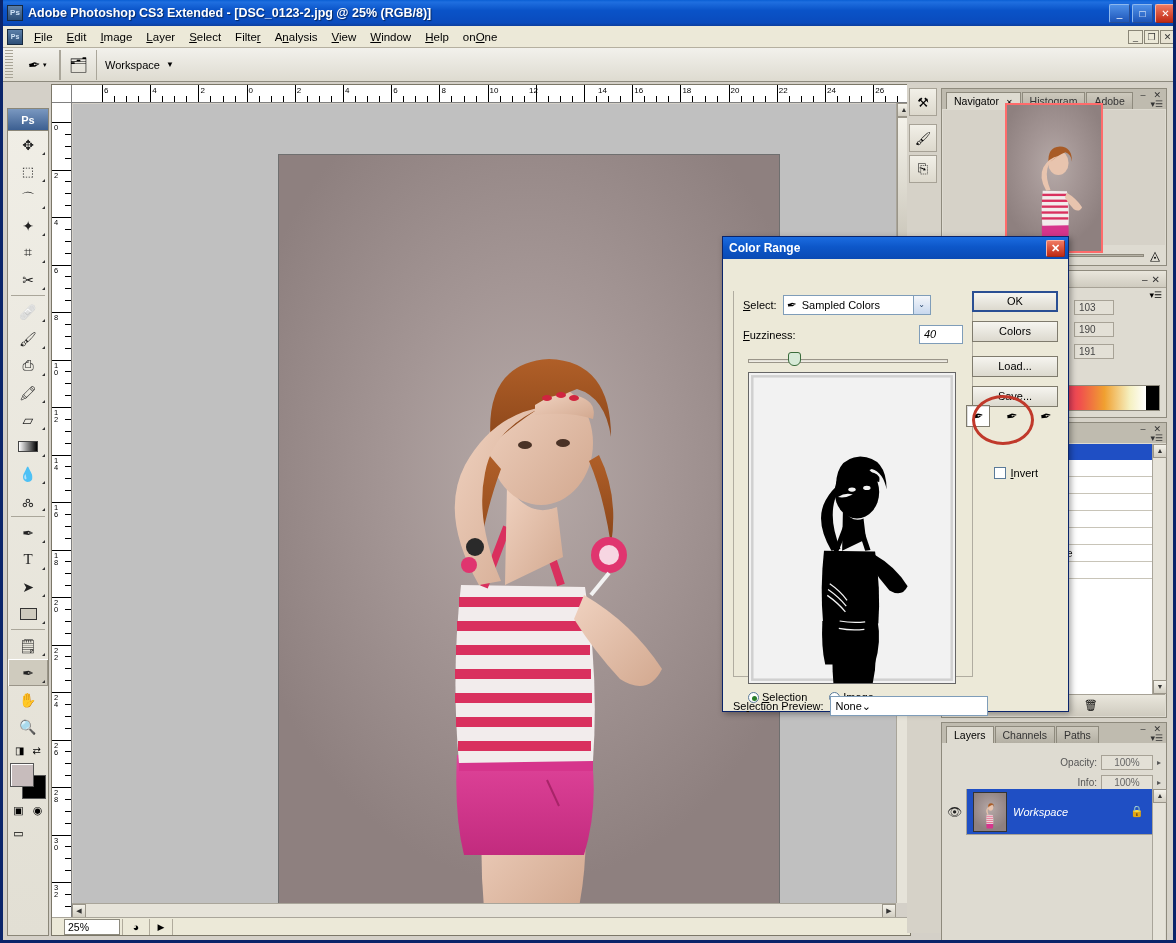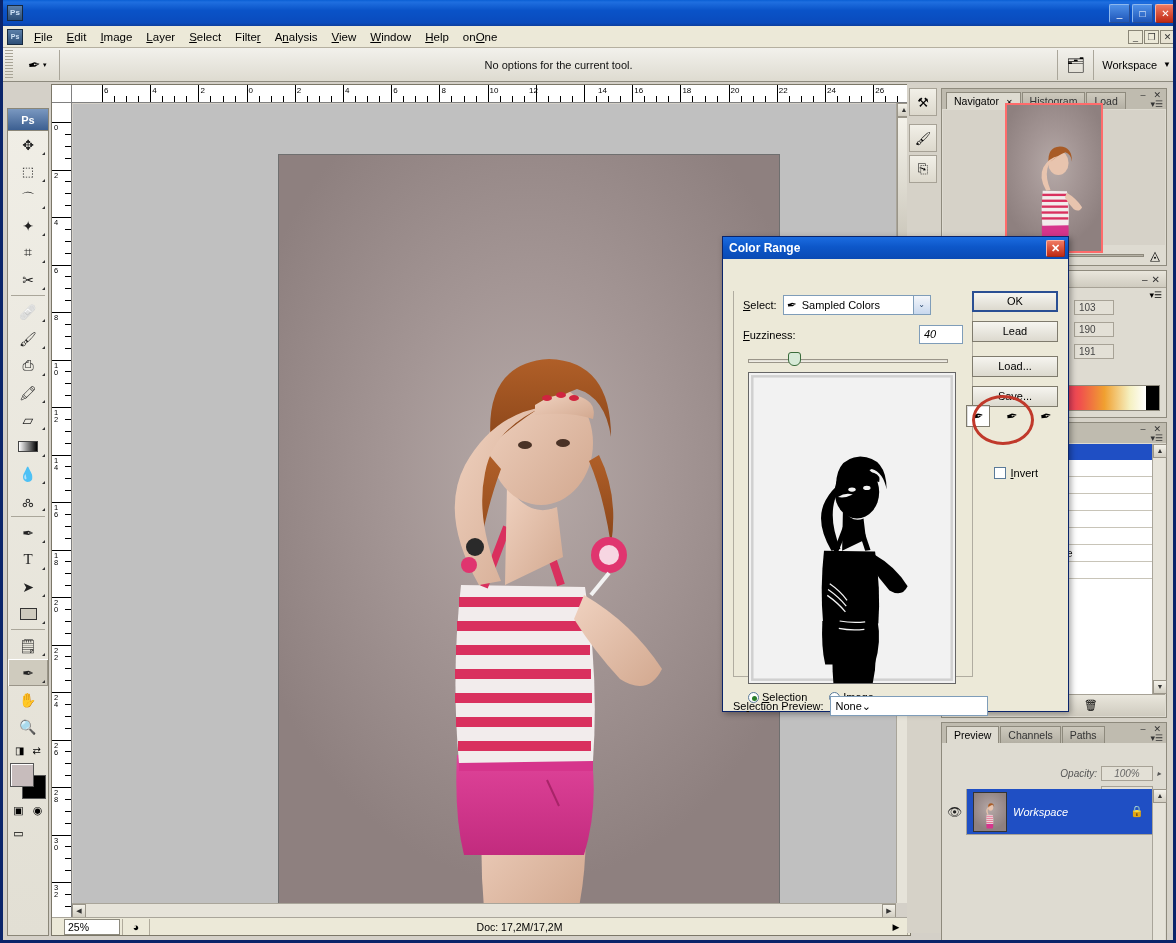--- a/index.html
+++ b/index.html
@@ -300,20 +300,21 @@
   }
   u { text-decoration: underline; }
 </style>
 </head>
 <body>
 
 <div id="app">
 
   <div id="titlebar">
     <div class="psicon">Ps</div>
+    <div class="ttext">Adobe Photoshop CS3 Extended - [DSC_0123-2.jpg @ 25% (RGB/8)]</div>
     <div class="tbtns">
       <div class="winbtn">_</div>
       <div class="winbtn">□</div>
       <div class="winbtn close">✕</div>
     </div>
   </div>
 
   <div id="menubar">
     <div class="appicon">Ps</div>
     <div class="menuitem"><u>F</u><span>ile</span></div>
@@ -333,21 +334,20 @@
       <div class="mwinbtn close">✕</div>
     </div>
   </div>
 
   <div id="optionsbar">
     <div class="gripper"></div>
     <div class="tool-preview">
       <span style="font-size:15px;transform:rotate(-10deg);display:inline-block;">✒</span>
       <span style="font-size:7px;margin-left:2px;">▾</span>
     </div>
-    <div class="nooptions">No options for the current tool.</div>
     <div class="brsect">
       <span style="font-size:15px;">🗂</span>
     </div>
     <div class="brsect">
       <span class="wslabel">Workspace</span>
       <span style="font-size:8px;">▼</span>
     </div>
   </div>
 
   <div id="toolboxreal">
@@ -729,21 +729,20 @@
     <div id="docscroll-h">
       <div class="sb-arrow" style="float:left;">◀</div>
       <div class="sb-arrow" style="float:right;">▶</div>
     </div>
 
     <div id="statusbar">
       <div class="zoomfield">25%</div>
       <div class="divider"></div>
       <div style="width:22px;text-align:center;font-size:11px;">◕</div>
       <div class="divider"></div>
-      <div class="docinfo">Doc: 17,2M/17,2M</div>
       <div style="width:18px;text-align:center;font-size:9px;">▶</div>
       <div class="divider"></div>
     </div>
   </div>
 
   <div id="rightdock">
 
     <div id="iconstrip">
       <div class="dockicon">⚒</div>
       <div style="height:5px;"></div>
@@ -751,21 +750,21 @@
       <div class="dockicon">⎘</div>
     </div>
 
     <div class="panel" id="navigator">
       <div class="panel-tabs">
         <div class="ptab active">
           <span>Navigator</span>
           <span style="margin-left:4px;font-size:8px;">✕</span>
         </div>
         <div class="ptab">Histogram</div>
-        <div class="ptab">Load</div>
+        <div class="ptab">Adobe</div>
         <div class="panel-menu">▾☰</div>
       </div>
       <div style="position:absolute;right:3px;top:1px;display:flex;gap:4px;">
         <span class="minmax">–</span>
         <span class="minmax">✕</span>
       </div>
       <div id="navthumbwrap">
         <div id="navthumb">
           <svg width="98" height="150" viewBox="0 0 500 750">
             <path d="M178,600 Q175,660 185,700 L305,700 Q320,650 312,598 Z" fill="#d6358c"></path>
@@ -851,30 +850,30 @@
       </div>
       <div class="actfooter">
         <span>🗀</span>
         <span>▣</span>
         <span>🗑</span>
       </div>
     </div>
 
     <div class="panel" id="layerspanel">
       <div class="panel-tabs">
-        <div class="ptab active">Preview</div>
+        <div class="ptab active">Layers</div>
         <div class="ptab">Channels</div>
         <div class="ptab">Paths</div>
         <div class="panel-menu">▾☰</div>
       </div>
       <div style="position:absolute;right:3px;top:1px;display:flex;gap:4px;">
         <span class="minmax">–</span>
         <span class="minmax">✕</span>
       </div>
-      <div class="layers-row" style="margin-top:20px;font-style:italic;">
+      <div class="layers-row" style="margin-top:9px;">
         <span style="flex:1;"></span>
         <span>Opacity:</span>
         <div class="layers-field">100%</div>
         <span style="font-size:8px;">▸</span>
       </div>
       <div class="layers-row">
         <span style="flex:1;"></span>
         <span>Info:</span>
         <div class="layers-field">100%</div>
         <span style="font-size:8px;">▸</span>
@@ -977,21 +976,21 @@
       <div id="cr-selprev">
         <span class="cr-label">Se<u>l</u>ection Preview:</span>
         <div class="cr-select2">
           <span>None</span>
           <span class="arrowbox">⌄</span>
         </div>
       </div>
 
       <div class="cr-btns">
         <div class="cr-btn default">OK</div>
-        <div class="cr-btn">Lead</div>
+        <div class="cr-btn">Colors</div>
         <div class="cr-btn" style="margin-top:14px;">Load...</div>
         <div class="cr-btn">Save...</div>
       </div>
 
       <div class="eyedroppers">
         <div class="edbtn sel">
             <span style="transform:rotate(-12deg);display:inline-block;">✒</span>
           </div>
         <div class="edbtn">
             <span style="transform:rotate(-12deg);display:inline-block;">✒</span>

